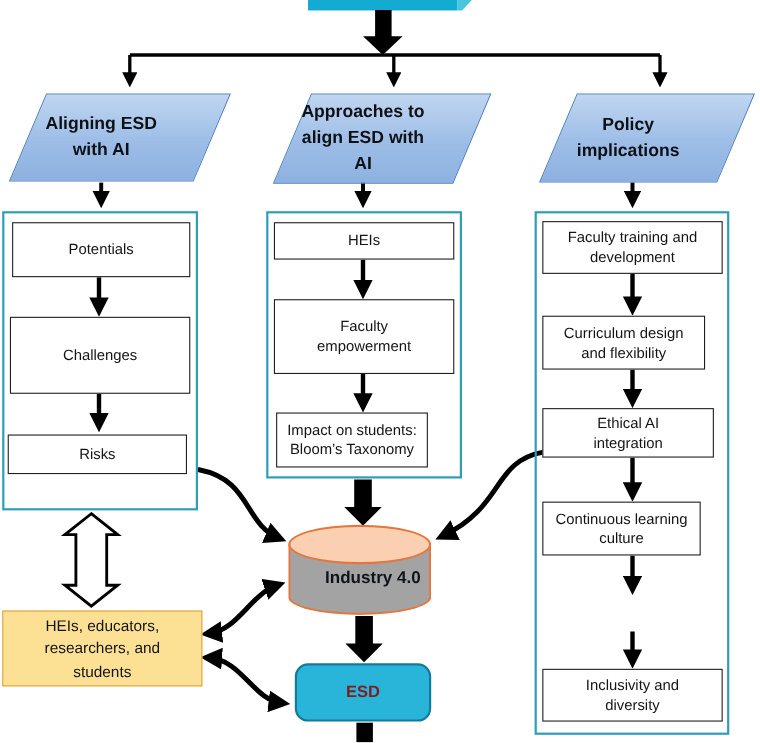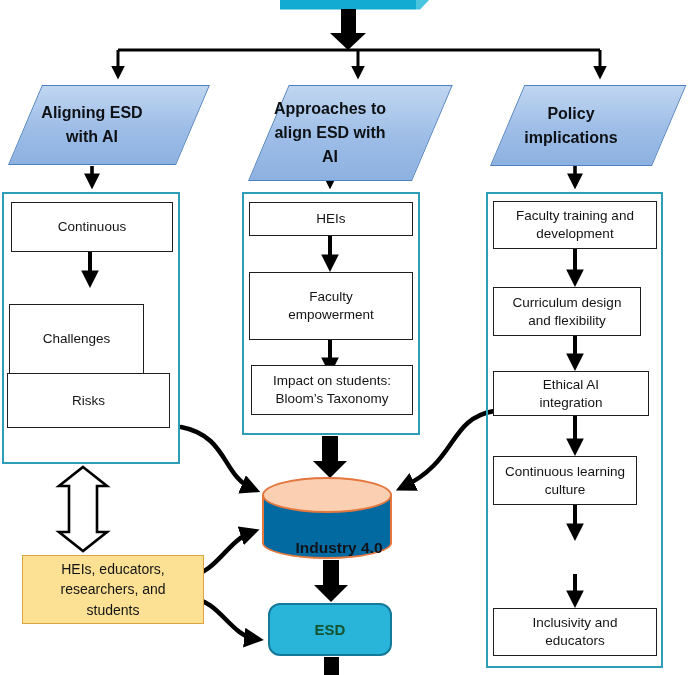--- a/index.html
+++ b/index.html
@@ -25,40 +25,40 @@
     background:linear-gradient(180deg,#c0d6f0 0%,#9dbde7 55%,#8db1e0 100%);
     border:1.8px solid #4e80bf;transform:skewX(-23deg);transform-origin:bottom;
   }
   .para-label{
     position:relative;z-index:2;display:flex;height:100%;align-items:center;justify-content:center;
     text-align:center;font-weight:bold;font-size:16px;line-height:1.5;white-space:pre-line;color:#0d1014;
   }
   
   .cyl-body{
     position:absolute;left:262px;top:495px;width:130px;height:64px;box-sizing:border-box;
-    background:#0369a1;border:2px solid #e3773e;border-top:none;
+    background:#a3a3a3;border:2px solid #e3773e;border-top:none;
     border-radius:0 0 65px 65px / 0 0 16px 16px;z-index:2;
-    display:flex;align-items:flex-end;justify-content:center;font-weight:bold;font-size:15.5px;color:#10141a;padding-left:24px;
+    display:flex;align-items:center;justify-content:center;font-weight:bold;font-size:15.5px;color:#10141a;padding-left:24px;
   }
   .cyl-top{
     position:absolute;left:262px;top:477px;width:130px;height:36px;box-sizing:border-box;
     background:#facfb2;border:2px solid #e3773e;border-radius:50%;z-index:3;
   }
   
   .esd{
     position:absolute;left:268px;top:603px;width:124px;height:53px;box-sizing:border-box;
     background:#29b4da;border:2px solid #15799a;border-radius:12px;z-index:2;
-    display:flex;align-items:center;justify-content:center;font-weight:bold;font-size:15px;color:#14532d;
+    display:flex;align-items:center;justify-content:center;font-weight:bold;font-size:15px;color:#7f1d1d;
   }
   
   .stake{
     position:absolute;left:2px;top:555px;width:182px;height:69px;box-sizing:border-box;
     background:#fce195;border:1.6px solid #dca63d;z-index:2;
     display:flex;align-items:center;justify-content:center;text-align:center;
-    font-size:14px;line-height:1.45;white-space:pre-line;color:#141414;margin-left:20px;
+    font-size:14px;line-height:1.45;white-space:pre-line;color:#141414;
   }
 </style>
 </head>
 <body>
 
 <div class="stage">
 
   <svg class="overlay" viewBox="0 0 691 675" xmlns="http://www.w3.org/2000/svg">
     <defs>
       <marker id="ah3" viewBox="0 0 10 10" refX="6" refY="5" markerWidth="4.6" markerHeight="4.6" orient="auto-start-reverse">
@@ -119,56 +119,56 @@
     </g>
 
     <polygon points="83,467 107,486 97,486 97,532 107,532 83,551 59,532 69,532 69,486 59,486" fill="#fff" stroke="#000" stroke-width="2.6" stroke-linejoin="miter"></polygon>
   </svg>
 
   <div class="para" style="left:8px;top:85px;width:168px;height:80px">
     <div class="para-bg"></div>
     <div class="para-label">Aligning ESD
 with AI</div>
   </div>
-  <div class="para" style="left:248px;top:85px;width:164px;height:96px">
+  <div class="para" style="left:248px;top:85px;width:164px;height:82px">
     <div class="para-bg"></div>
     <div class="para-label">Approaches to
 align ESD with
 AI</div>
   </div>
   <div class="para" style="left:490px;top:85px;width:162px;height:81px">
     <div class="para-bg"></div>
     <div class="para-label">Policy
 implications</div>
   </div>
 
   <div class="group" style="left:2px;top:192px;width:178px;height:272px"></div>
   <div class="group" style="left:242px;top:192px;width:178px;height:243px"></div>
   <div class="group" style="left:486px;top:192px;width:177px;height:476px"></div>
 
-  <div class="box" style="left:11px;top:202px;width:162px;height:50px">Continuous</div>
-  <div class="box" style="left:9px;top:304px;width:135px;height:70px">Challenges</div>
-  <div class="box" style="left:7px;top:373px;width:163px;height:55px">Risks</div>
+  <div class="box" style="left:11px;top:202px;width:162px;height:50px">Potentials</div>
+  <div class="box" style="left:9px;top:288px;width:164px;height:70px">Challenges</div>
+  <div class="box" style="left:7px;top:395px;width:163px;height:36px">Risks</div>
 
   <div class="box" style="left:249px;top:202px;width:164px;height:34px">HEIs</div>
   <div class="box" style="left:249px;top:272px;width:164px;height:68px">Faculty
 empowerment</div>
-  <div class="box" style="left:251px;top:365px;width:162px;height:50px">Impact on students:
+  <div class="box" style="left:251px;top:375px;width:138px;height:50px">Impact on students:
 Bloom’s Taxonomy</div>
 
   <div class="box" style="left:493px;top:201px;width:164px;height:48px">Faculty training and
 development</div>
   <div class="box" style="left:493px;top:287px;width:148px;height:49px">Curriculum design
 and flexibility</div>
   <div class="box" style="left:493px;top:371px;width:156px;height:45px">Ethical AI
 integration</div>
   <div class="box" style="left:493px;top:456px;width:144px;height:49px">Continuous learning
 culture</div>
   <div class="box" style="left:493px;top:608px;width:164px;height:48px">Inclusivity and
-educators</div>
+diversity</div>
 
   <div class="cyl-body">
     <span>Industry 4.0</span>
   </div>
   <div class="cyl-top"></div>
 
   <div class="esd">
     <span>ESD</span>
   </div>
 

